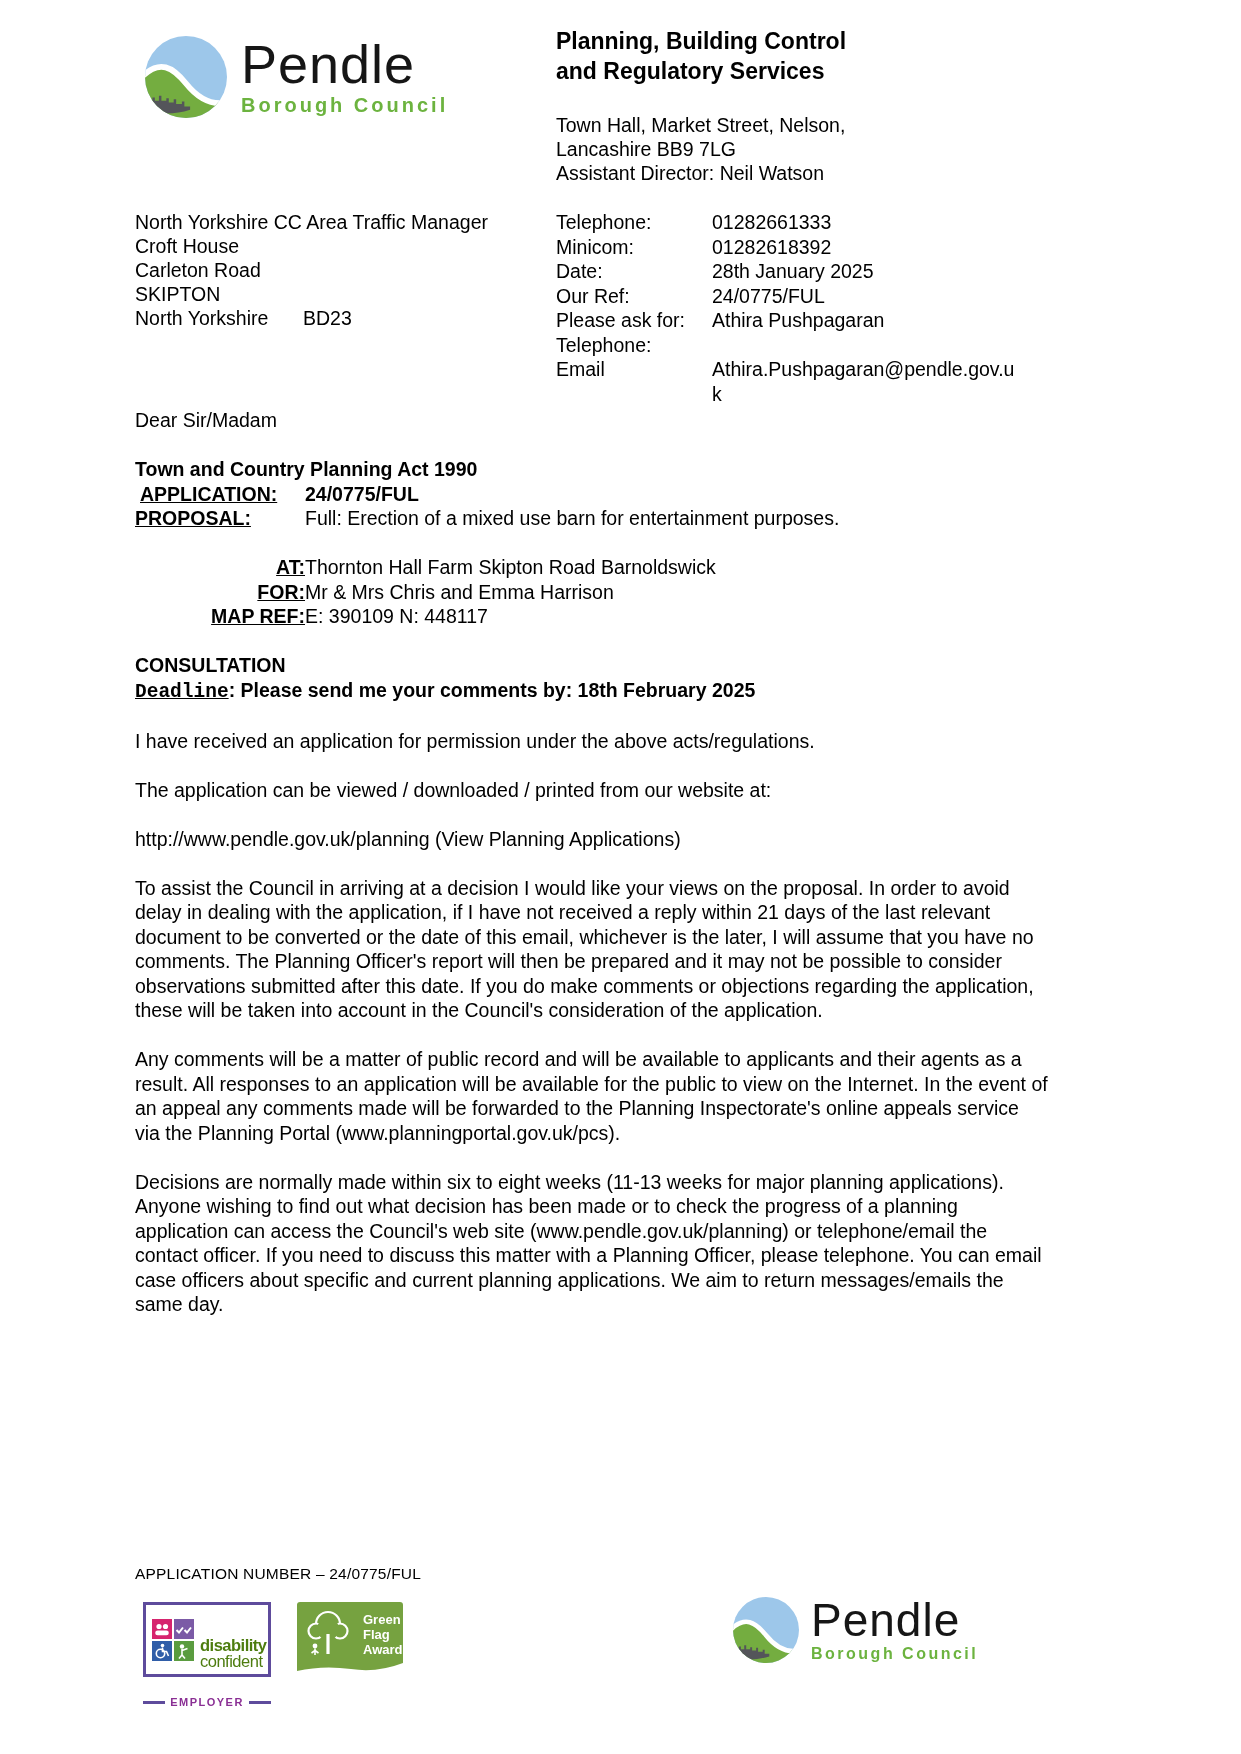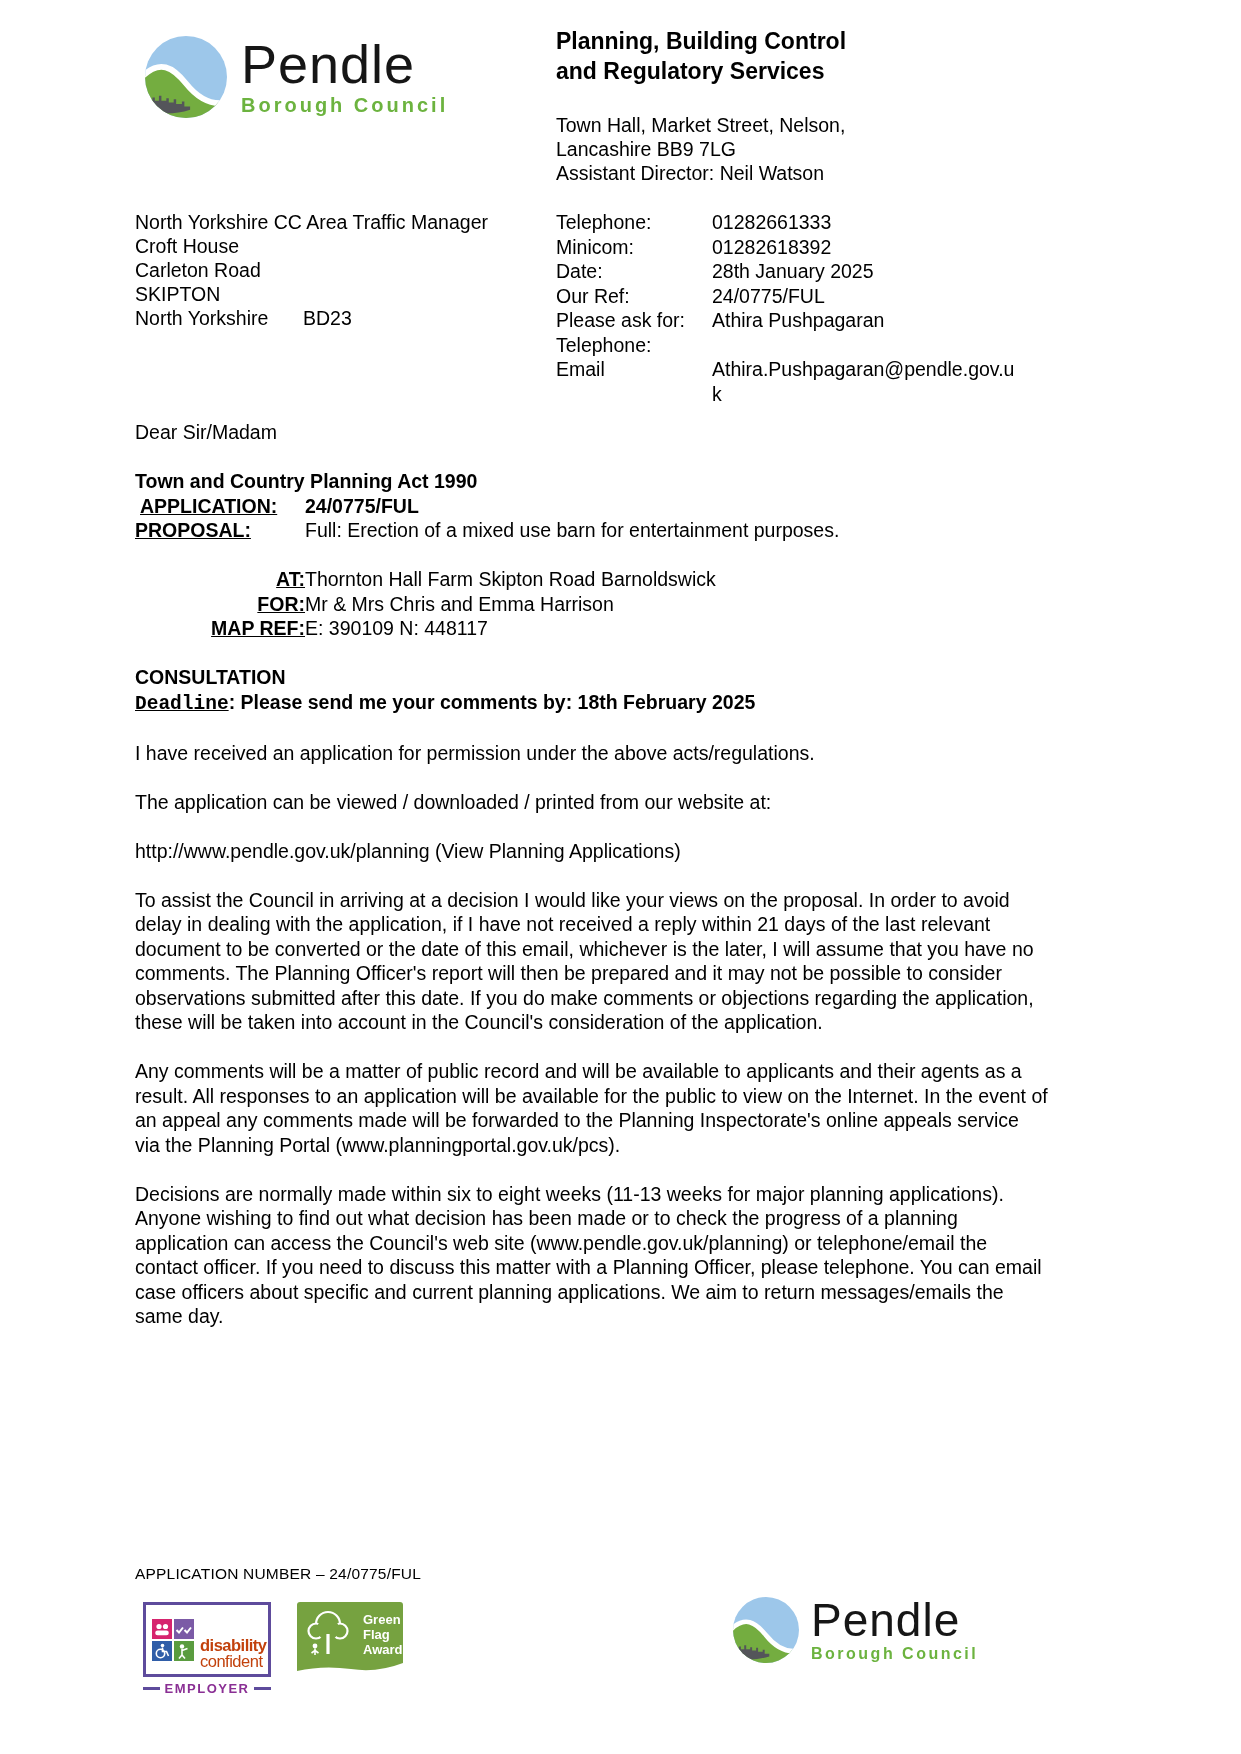--- a/index.html
+++ b/index.html
@@ -27,43 +27,43 @@
   .recipient-last { display:flex; }
   .recipient-county { display:inline-block; width:168px; }
 
   
   .contact { position:absolute; left:556px; top:210px; font-size:19.5px; line-height:24.5px; }
   .contact-row { display:flex; }
   .contact-label { width:156px; flex-shrink:0; }
   .contact-value { width:312px; overflow-wrap:anywhere; }
 
   
-  .body { position:absolute; left:135px; top:420px; width:913px; font-size:19.5px; line-height:24.5px; }
+  .body { position:absolute; left:135px; top:408px; width:913px; font-size:19.5px; line-height:24.5px; }
   .salutation { margin-bottom:24.5px; }
   .act-title { font-weight:bold; }
   .meta-row, .site-row { display:flex; }
   .meta-label, .site-label { width:170px; flex-shrink:0; font-weight:bold;text-decoration:underline; }
   .meta-row.indent .meta-label { padding-left:5px; }
   .meta-value.bold { font-weight:bold; }
   .site-block { margin-top:24.5px;text-align:right; }
   .consultation { margin-top:24.5px; font-weight:bold; }
   .deadline-word { text-decoration:underline;font-family:Liberation Mono, monospace; }
   .para { margin-top:24.5px; }
 
   
   .app-number { position:absolute; left:135px; top:1565px; font-size:15.5px; letter-spacing:.2px; }
 
   .badges { position:absolute; left:143px; top:1602px; display:flex; gap:24px; align-items:flex-start; }
   .dc-badge { width:128px; }
   .dc-box { border:3px solid #5e4b9c; padding:5px 6px; display:flex; gap:6px; align-items:center; background:#fff; }
   .dc-grid { display:grid; grid-template-columns:20px 20px; grid-template-rows:20px 20px; gap:2px; }
   .dc-sq { width:20px; height:20px; display:block; }
-  .dc-words { font-size:16.5px; line-height:.95; font-weight:bold; color:#c2410c; letter-spacing:-.5px;margin-top:28px; }
+  .dc-words { font-size:16.5px; line-height:.95; font-weight:bold; color:#4d7c0f; letter-spacing:-.5px;margin-top:28px; }
   .dc-words .w2 { font-weight:normal; display:block; }
-  .dc-employer { display:flex; align-items:center; gap:5px; margin-top:4px; color:#8a2f94; font-weight:bold; font-size:13px; letter-spacing:1.5px; }
+  .dc-employer { display:flex; align-items:center; gap:5px; margin-top:19px; color:#8a2f94; font-weight:bold; font-size:11px; letter-spacing:1.5px; }
   .dc-employer::before, .dc-employer::after { content:""; flex:1; height:3px; background:#5e4b9c; }
 
   .gf-badge { display:block; }
 
   
   .logo-bottom { position:absolute; left:733px; top:1597px; gap:12px; }
   .logo-bottom .logo-icon { width:66px; height:66px; }
   .logo-bottom .logo-name { font-size:46px; line-height:1; color:#161616; letter-spacing:1px; }
   .logo-bottom .logo-sub  { font-size:16px; font-weight:bold; color:#6cb33f; letter-spacing:2.5px; margin-top:2px; }
 </style>

